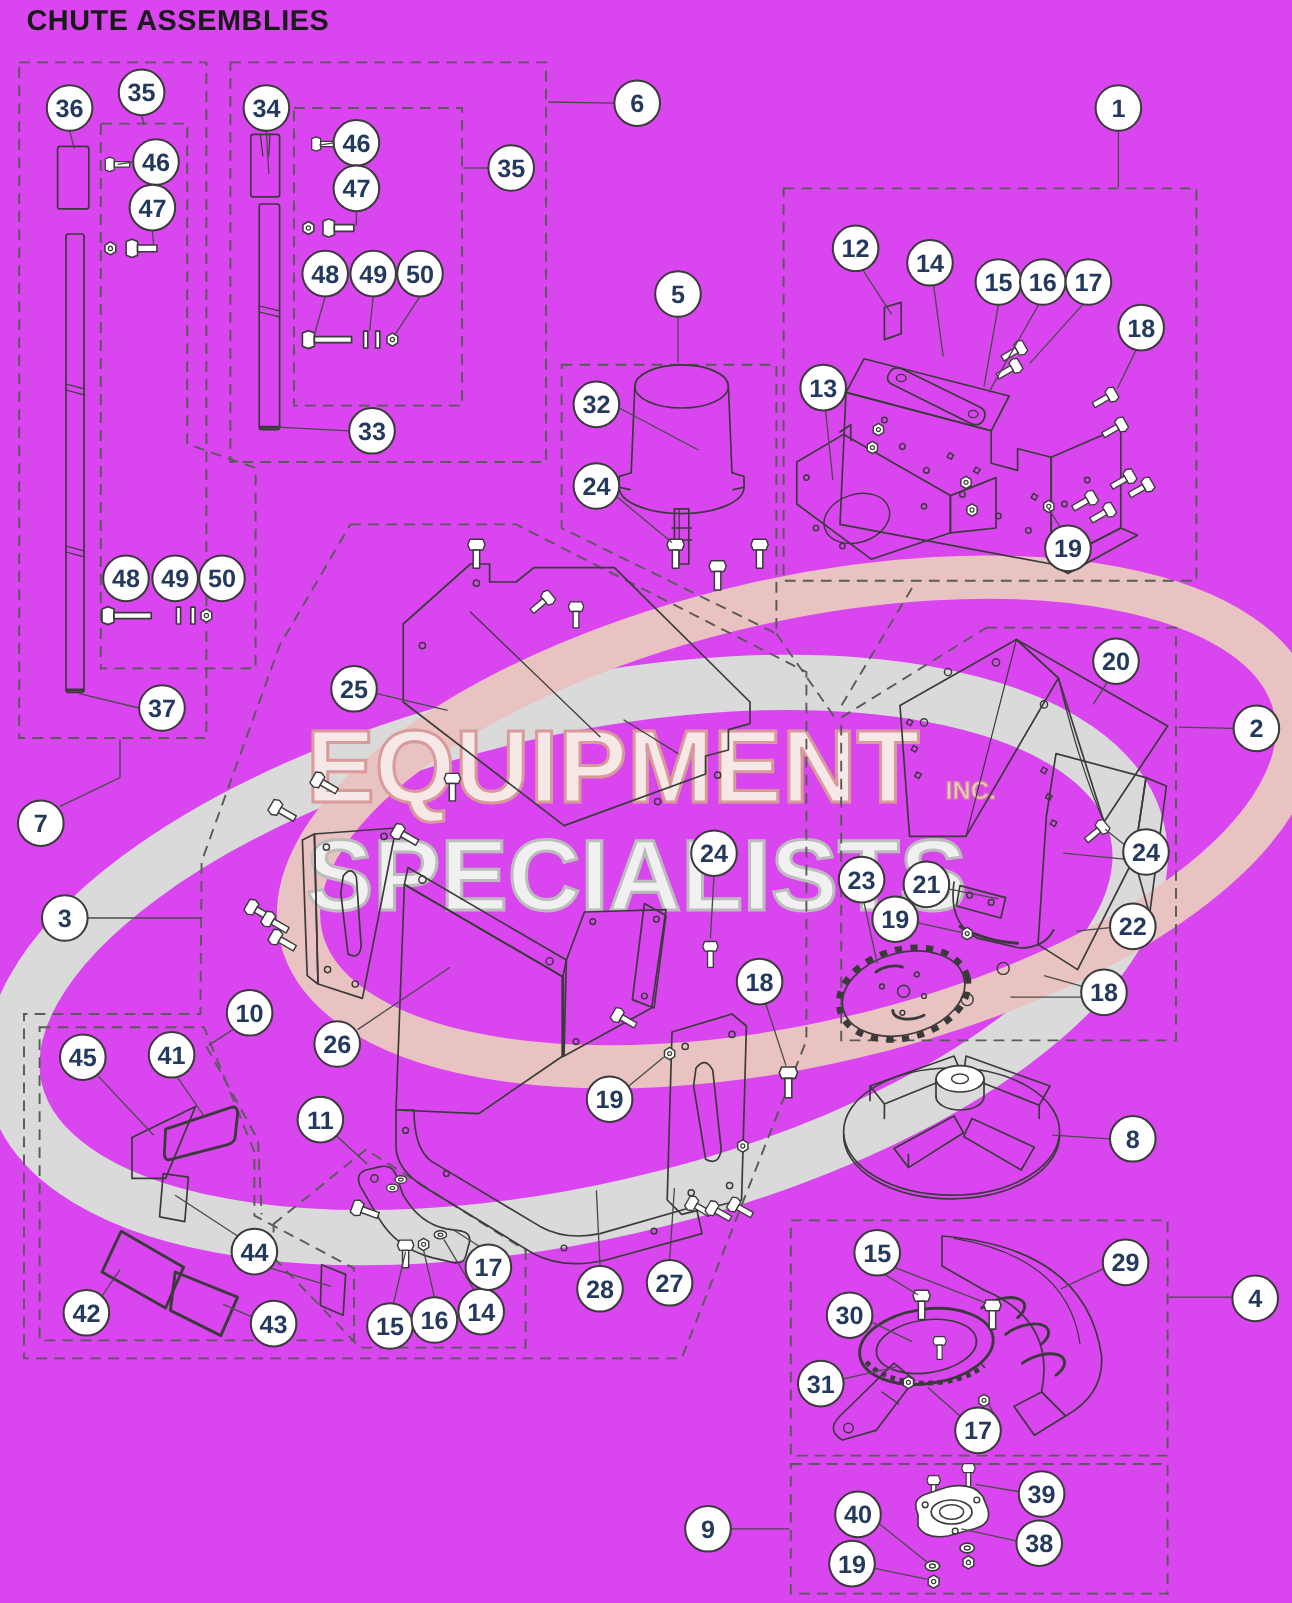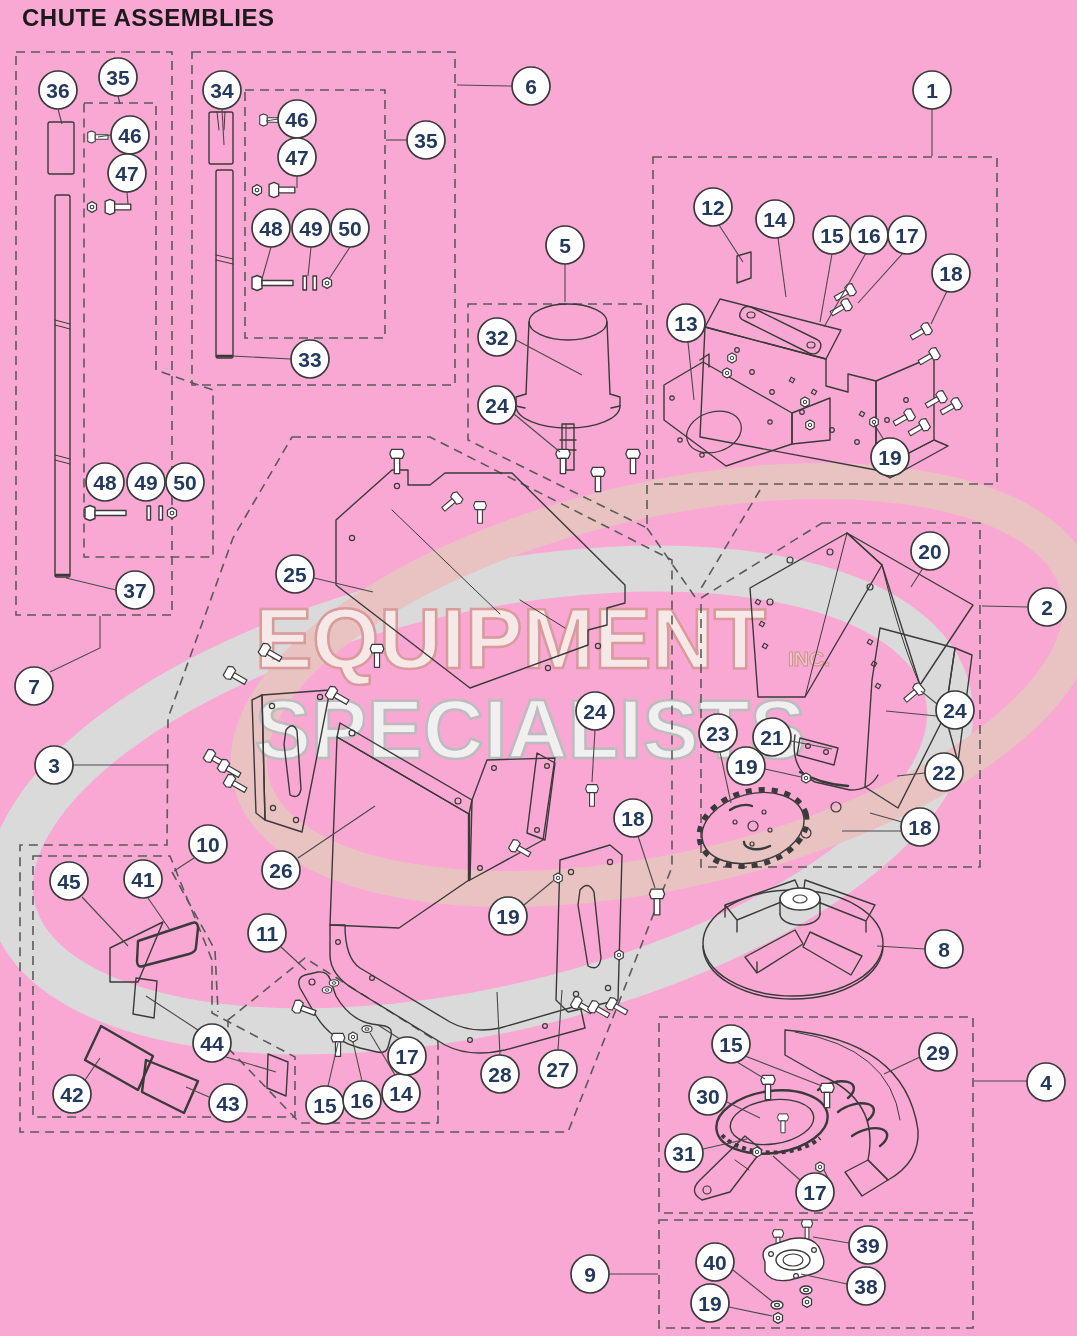--- a/index.html
+++ b/index.html
@@ -1,16 +1,16 @@
 <!DOCTYPE html>
 <html><head>
 <meta charset="utf-8">
 <style>
   html,body{margin:0;padding:0;background:#ffffff;}
-  #stage{position:relative;width:1077px;height:1336px;background:#f9a8d4;overflow:hidden;
+  #stage{position:relative;width:1077px;height:1336px;background:#d946ef;overflow:hidden;
          font-family:"Liberation Sans",sans-serif;}
   #page-title{position:absolute;left:22px;top:4px;margin:0;font-size:24px;font-weight:bold;
               letter-spacing:.5px;color:#1a1a1a;font-family:"Liberation Sans",sans-serif;}
   svg{position:absolute;left:0;top:0;}
   .dash{fill:none;stroke:#5a5a5a;stroke-width:1.6;stroke-dasharray:9 6;}
   .part{fill:none;stroke:#3a3a3a;stroke-width:1.4;stroke-linejoin:round;stroke-linecap:round;}
   .partw{fill:#ffffff;stroke:#3a3a3a;stroke-width:1.4;stroke-linejoin:round;}
   .bold{stroke-width:2.4;}
   .thin{stroke-width:1;}
   .lead{stroke:#4a4a4a;stroke-width:1.1;fill:none;}

